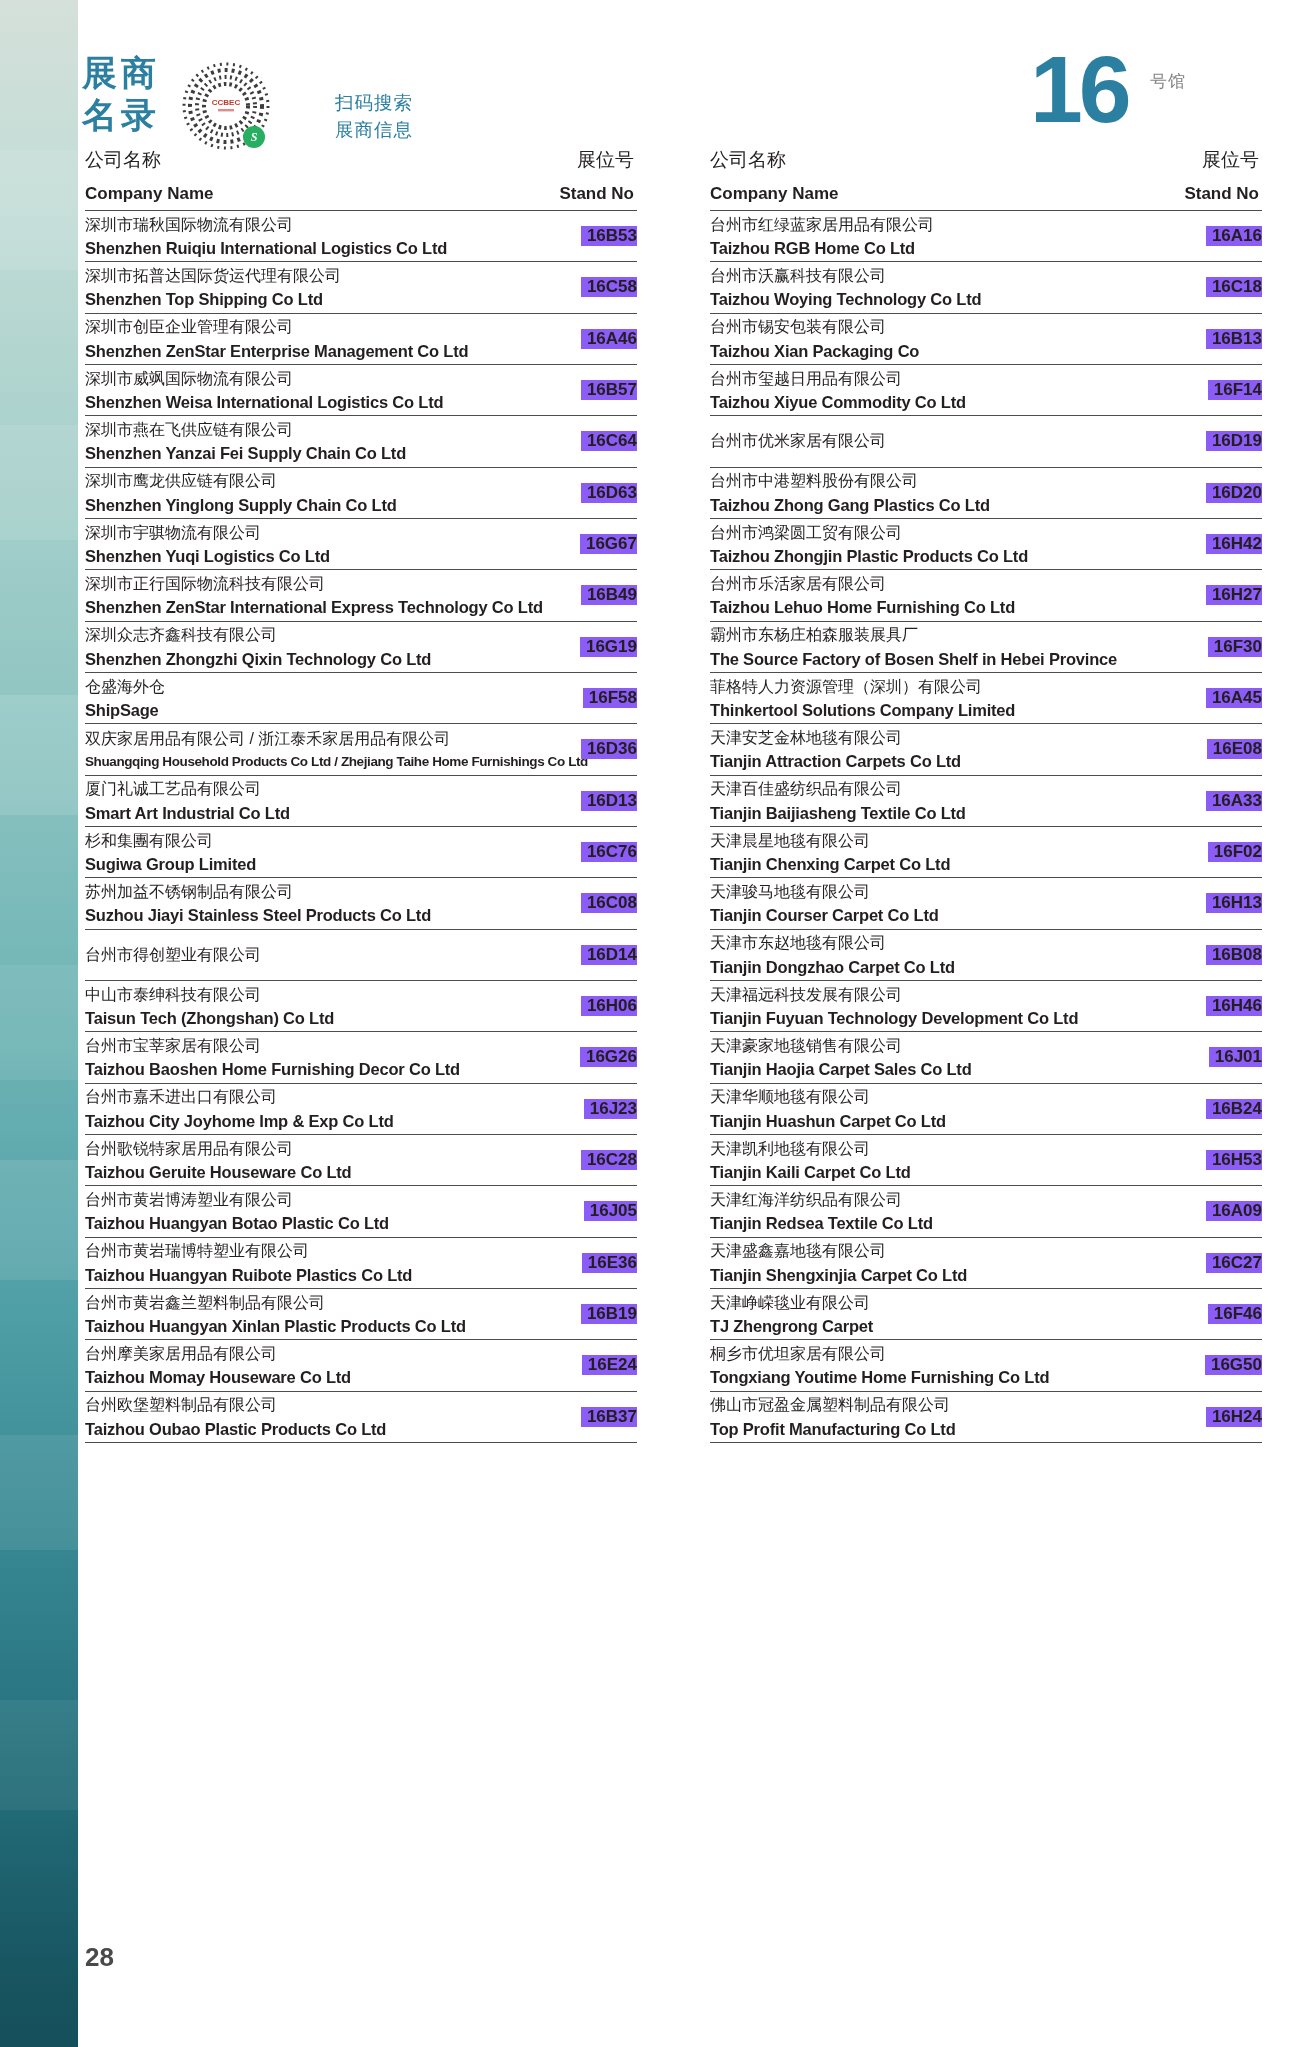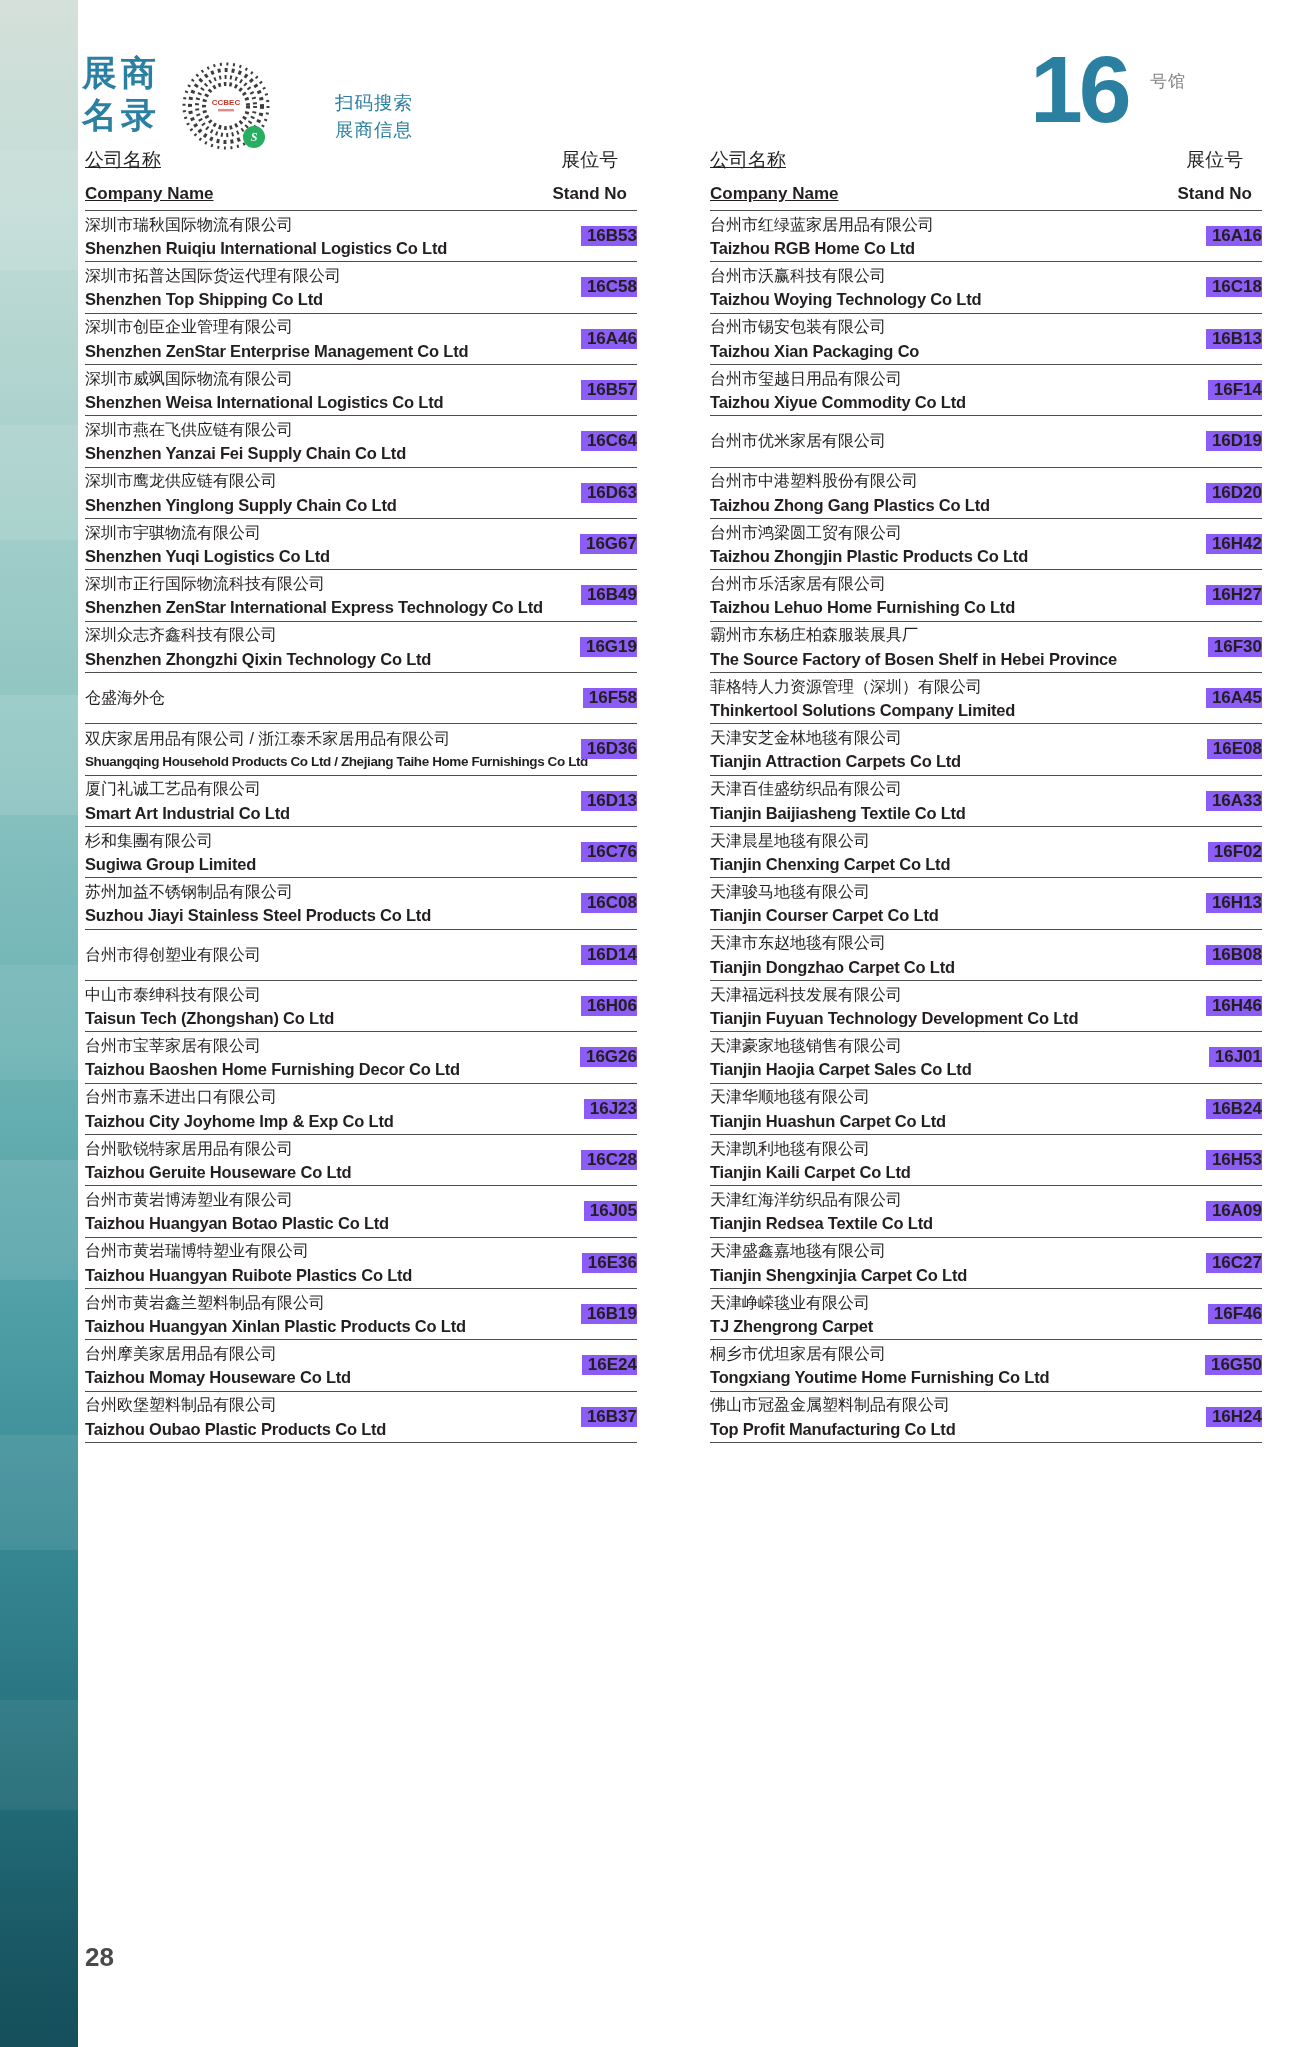--- a/index.html
+++ b/index.html
@@ -22,24 +22,24 @@
   
   .title{position:absolute;left:82px;top:52px;font-size:35px;line-height:42px;font-weight:700;letter-spacing:4px;color:var(--accent);}
   .qr{position:absolute;left:180px;top:60px;width:92px;height:92px;}
   .qr-caption{position:absolute;left:303px;top:89px;font-size:18.5px;line-height:27px;color:var(--accent);letter-spacing:1px;margin-left:32px;}
   .hall{position:absolute;left:1030px;top:42px;width:115px;text-align:left;font-size:95px;line-height:95px;font-weight:700;letter-spacing:-4px;color:var(--accent);}
   .hall-label{position:absolute;left:1150px;top:70px;font-size:17px;color:var(--gray);letter-spacing:1px;}
   
   .col{position:absolute;top:148px;width:552px;}
   .col-left{left:85px;}
   .col-right{left:710px;}
-  .thead{position:relative;height:63px;border-bottom:1px solid var(--border);box-sizing:border-box;text-decoration:underline;}
+  .thead{position:relative;height:63px;border-bottom:1px solid var(--border);box-sizing:border-box;}
   .th-zh{font-size:19px;line-height:23px;}
   .th-en{font-size:17px;line-height:22px;font-weight:700;margin-top:12px;}
-  .th-stand{position:absolute;right:10px;top:0;text-align:center;}
+  .th-stand{position:absolute;right:3px;top:0;text-align:right;}
   .row{
     position:relative;height:51.33px;box-sizing:border-box;border-bottom:1px solid var(--border);
     display:flex;flex-direction:column;justify-content:center;
   }
   .zh{font-size:16px;line-height:24.5px;white-space:nowrap;}
   .en{font-size:16.5px;line-height:22.5px;font-weight:700;letter-spacing:-0.2px;white-space:nowrap;}
   .en.small{font-size:13.5px;letter-spacing:-0.4px;line-height:20px;}
   .stand{position:absolute;right:0;top:50%;transform:translateY(-50%);font-weight:700;font-size:17px;background:#8b5cf6;padding-left:6px;}
   .pageno{position:absolute;left:85px;top:1942px;font-size:26px;font-weight:700;color:#4a4a4a;}
 </style>
@@ -153,20 +153,21 @@
         <div class="row">
           <div class="names">
             <div class="zh">深圳众志齐鑫科技有限公司</div>
             <div class="en">Shenzhen Zhongzhi Qixin Technology Co Ltd</div>
           </div>
           <div class="stand">16G19</div>
         </div>
         <div class="row">
           <div class="names">
             <div class="zh">仓盛海外仓</div>
+            <div class="en">ShipSage</div>
           </div>
           <div class="stand">16F58</div>
         </div>
         <div class="row">
           <div class="names">
             <div class="zh">双庆家居用品有限公司 / 浙江泰禾家居用品有限公司</div>
             <div class="en small">Shuangqing Household Products Co Ltd / Zhejiang Taihe Home Furnishings Co Ltd</div>
           </div>
           <div class="stand">16D36</div>
         </div>

